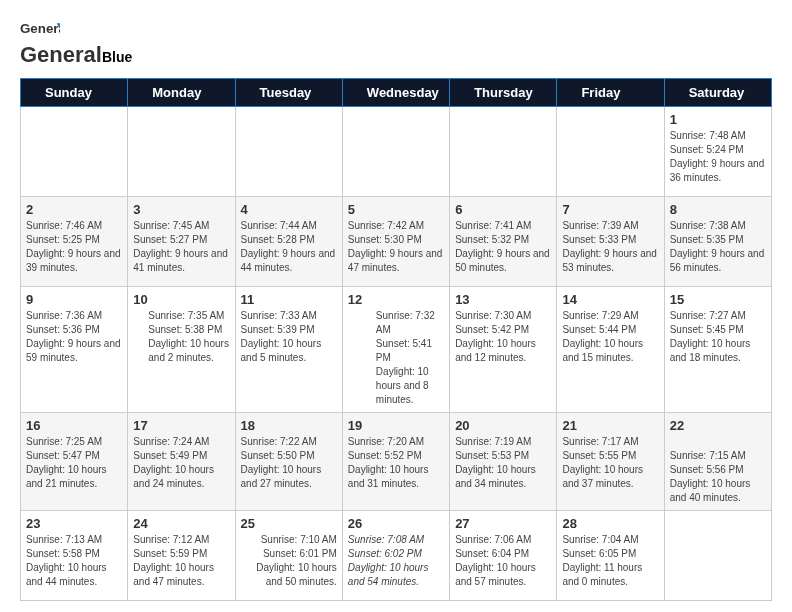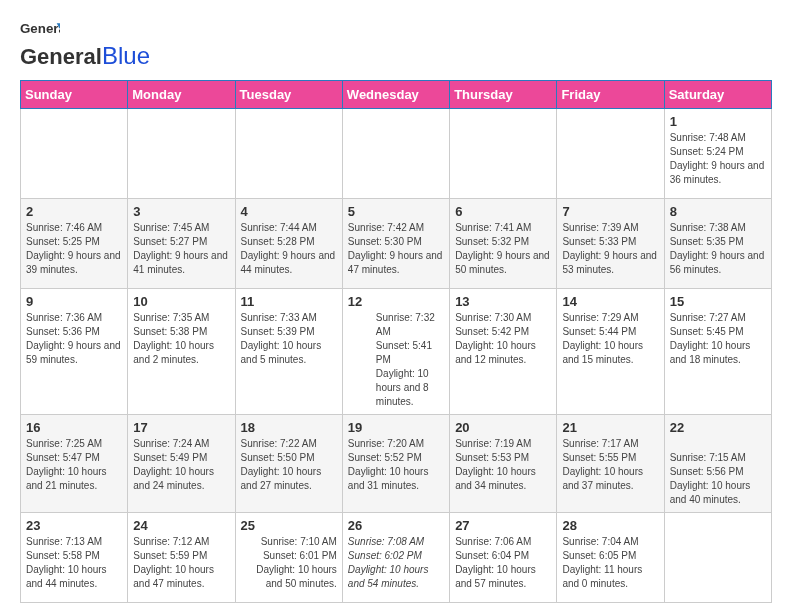--- a/index.html
+++ b/index.html
@@ -38,24 +38,24 @@
     .location {
       font-size: 15px;
       color: #555;
     }
     .calendar {
       width: 100%;
       border-collapse: collapse;
       table-layout: fixed;
     }
     .calendar th {
-      background-color: #ec4899;
+      background-color: #0f172a;
       color: #fff;
       text-align: left;
-      padding: 6px 4px;
+      padding: 6px 24px;
       font-size: 13px;
       font-weight: bold;
       border: 1px solid #2a7abf;
     }
     .calendar td {
       border: 1px solid #ccc;
       vertical-align: top;
       padding: 5px 5px;
       height: 90px;
       width: 14.28%;
@@ -83,21 +83,21 @@
 <body>
 
 <div class="header">
   <div class="logo">
     <svg class="logo-icon" viewBox="0 0 60 30">
       <text x="0" y="20" font-size="20" font-weight="bold" fill="#333" font-family="Arial">General</text>
       <polygon points="55,5 68,5 61,15" fill="#2a7abf"></polygon>
     </svg>
     <div style="display:flex;align-items:baseline;gap:0;">
       <span style="font-size:22px;font-weight:bold;color:#333;">General</span>
-      <span style="font-size:24px;font-weight:normal;color:#1d4ed8;">Blue</span>
+      <span style="font-size:14px;font-weight:bold;color:#000000;">Blue</span>
     </div>
   </div>
 </div>
 
 <table class="calendar">
   <thead>
     <tr>
     <th>Sunday</th>
         <th>Monday</th>
         <th>Tuesday</th>
@@ -168,21 +168,21 @@
       </tr>
       <tr>
         <td>
           <div class="day-number">9</div>
           <div class="day-info" style="white-space: pre-line;">Sunrise: 7:36 AM
 Sunset: 5:36 PM
 Daylight: 9 hours and 59 minutes.</div>
         </td>
         <td>
           <div class="day-number">10</div>
-          <div class="day-info" style="white-space: pre-line;">Sunrise: 7:35 AM
+          <div class="day-info" style="white-space: pre-line; margin-left: 15px;">Sunrise: 7:35 AM
 Sunset: 5:38 PM
 Daylight: 10 hours and 2 minutes.</div>
         </td>
         <td>
           <div class="day-number">11</div>
           <div class="day-info" style="white-space: pre-line;">Sunrise: 7:33 AM
 Sunset: 5:39 PM
 Daylight: 10 hours and 5 minutes.</div>
         </td>
         <td>

